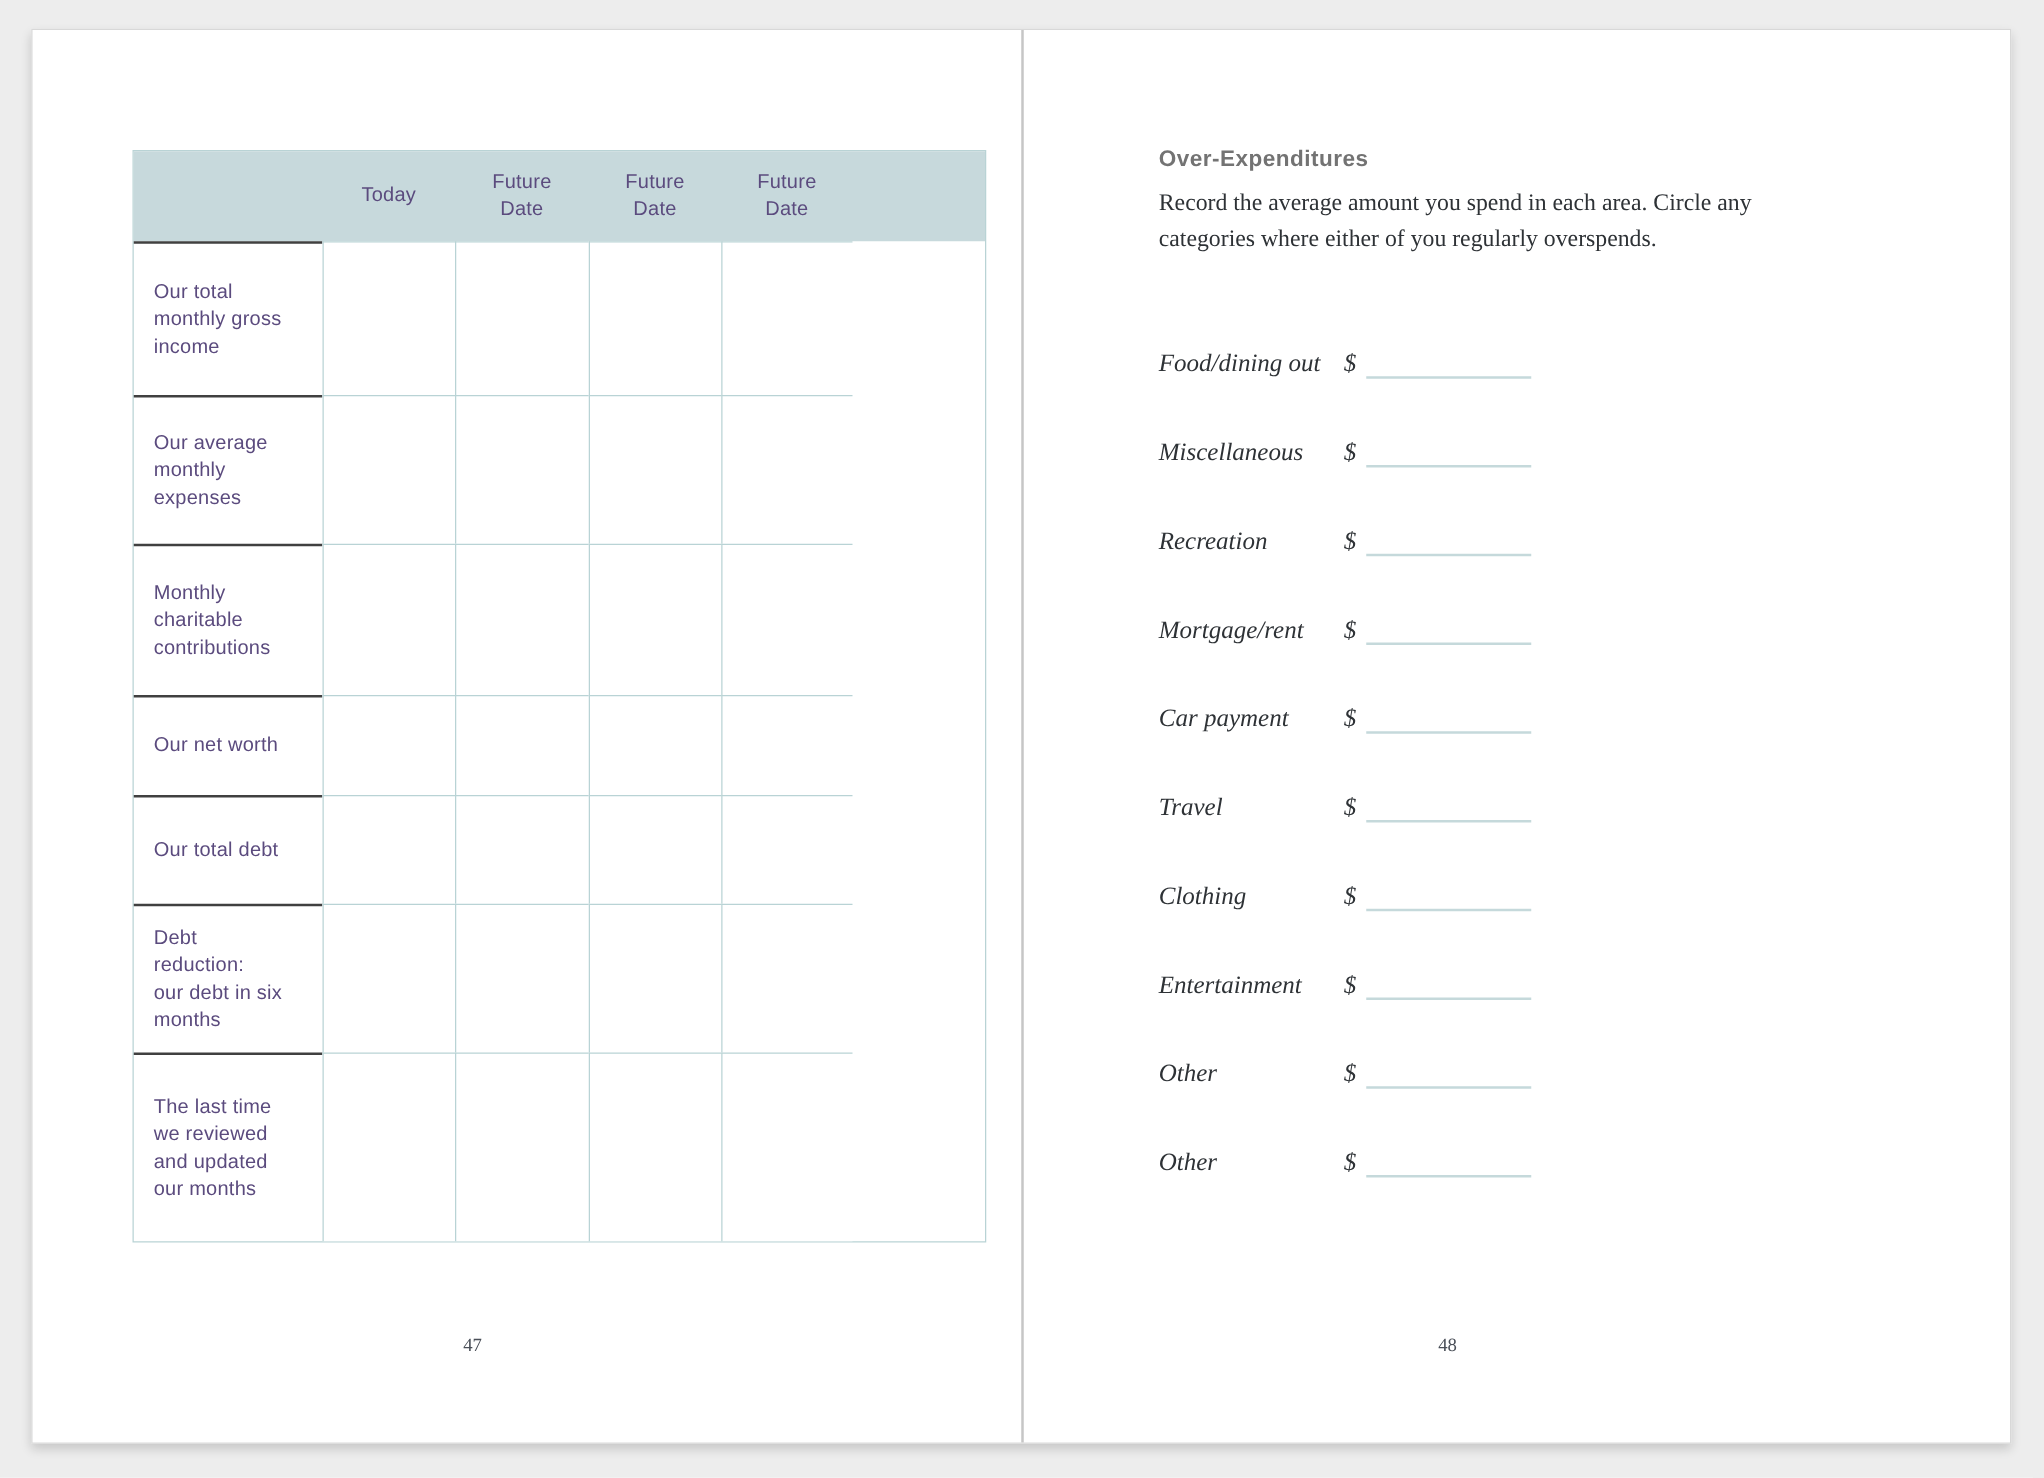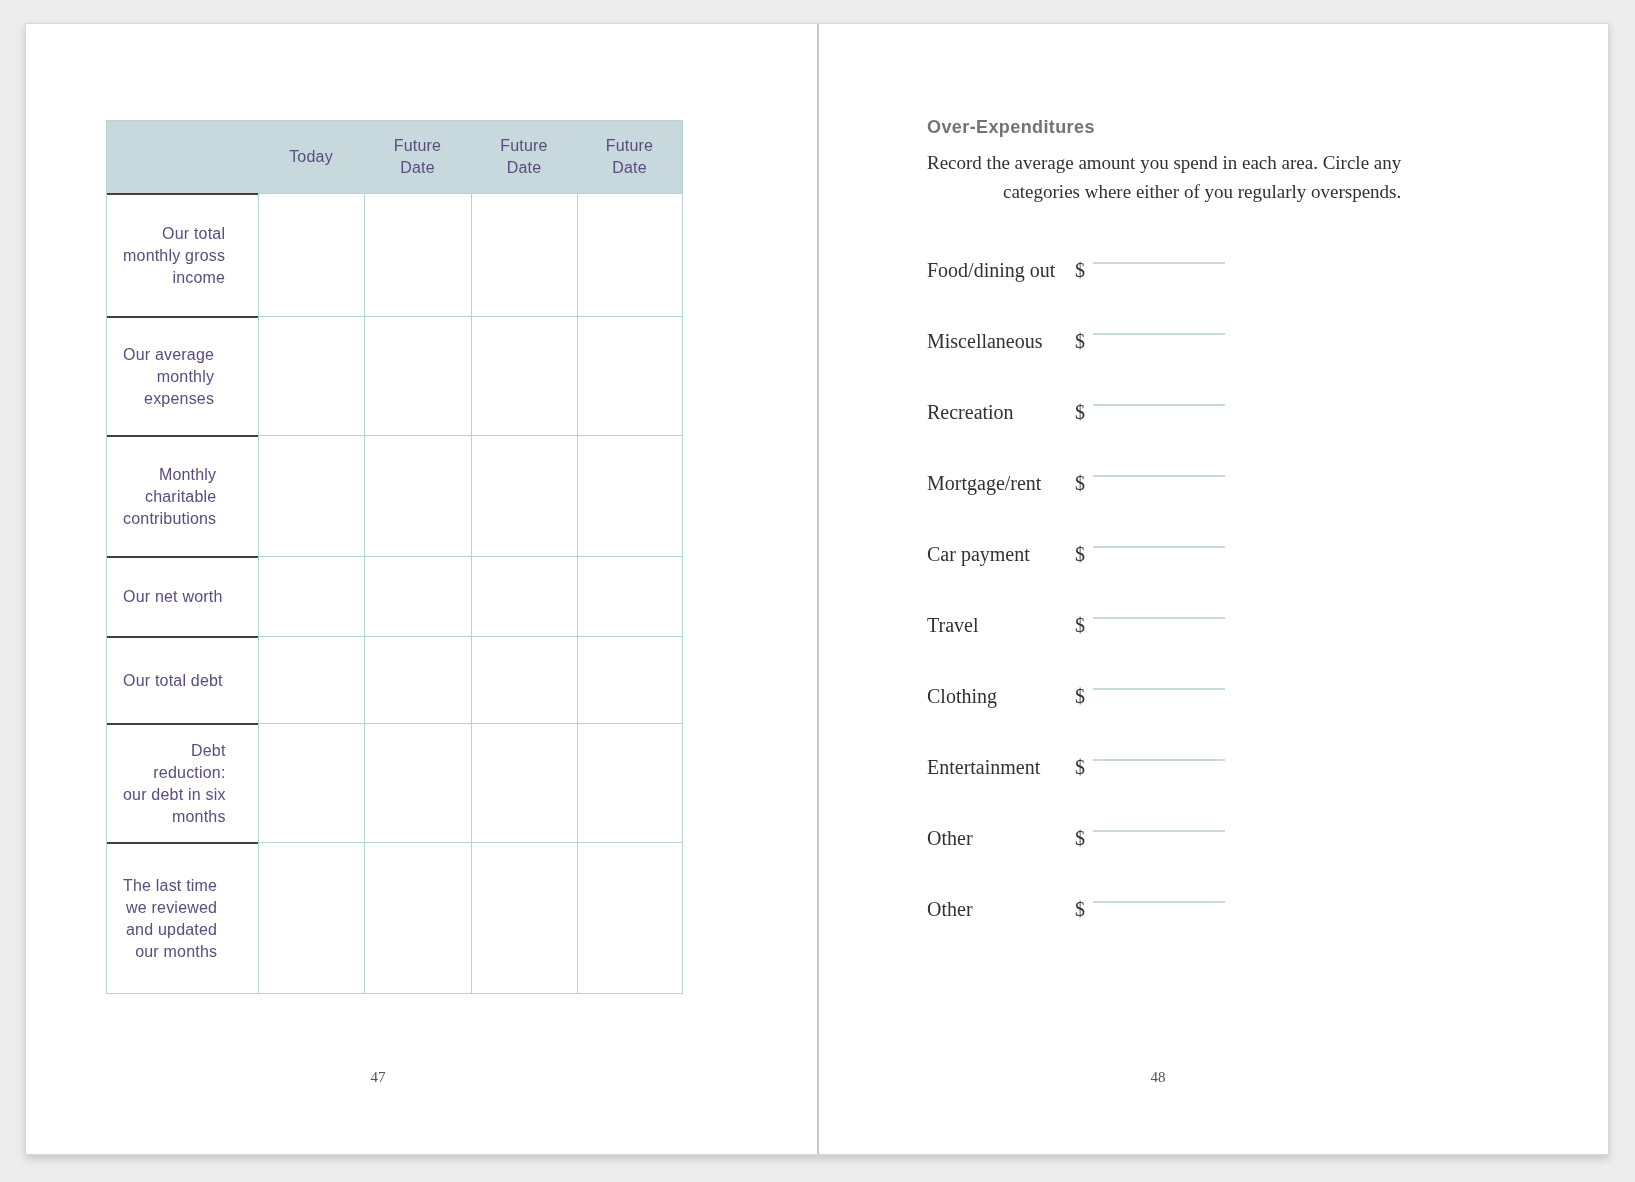--- a/index.html
+++ b/index.html
@@ -16,26 +16,26 @@
     width:1584px; height:1132px;
     background:#ffffff;
     border:1px solid #d8d8d8;
     box-shadow:0 4px 8px rgba(0,0,0,0.16);
   }
   .gutter {
     position:absolute; left:791px; top:0;
     width:2px; height:100%;
     background:#c6c6c6;
   }
-  .pre { white-space:pre-line;text-align:right; }
+  .pre { white-space:pre-line; }
 
   
   .budget-table {
     position:absolute; left:106px; top:120px;
-    width:577px;
+    width:683px;
     border:1px solid #b9d3d5;
   }
   .table-header {
     display:grid;
     grid-template-columns:151px 106px 107px 106px 105px;
     height:72px;
     background:#c7d9dc;
   }
   .table-header .hc {
     display:flex; align-items:center; justify-content:center;
@@ -69,22 +69,22 @@
     color:#737373;
   }
   .section-intro {
     position:absolute; left:927px; top:148px;
     font-family:"Liberation Serif", serif;
     font-size:19px; line-height:29px;
     color:#2e3236;
   }
   .exp-list { position:absolute; left:927px; top:259px; }
   .exp-row {
-    display:flex; align-items:flex-start;
-    height:44px; margin-bottom:27px;
+    display:flex; align-items:flex-end;
+    height:44px; margin-bottom:27px;font-style:italic;
   }
   .exp-label {
     width:148px;
     font-family:"Liberation Serif", serif;
     font-size:20px; color:#2e3236;
   }
   .exp-dollar {
     width:18px;
     font-family:"Liberation Serif", serif;
     font-size:20px; color:#2e3236;

